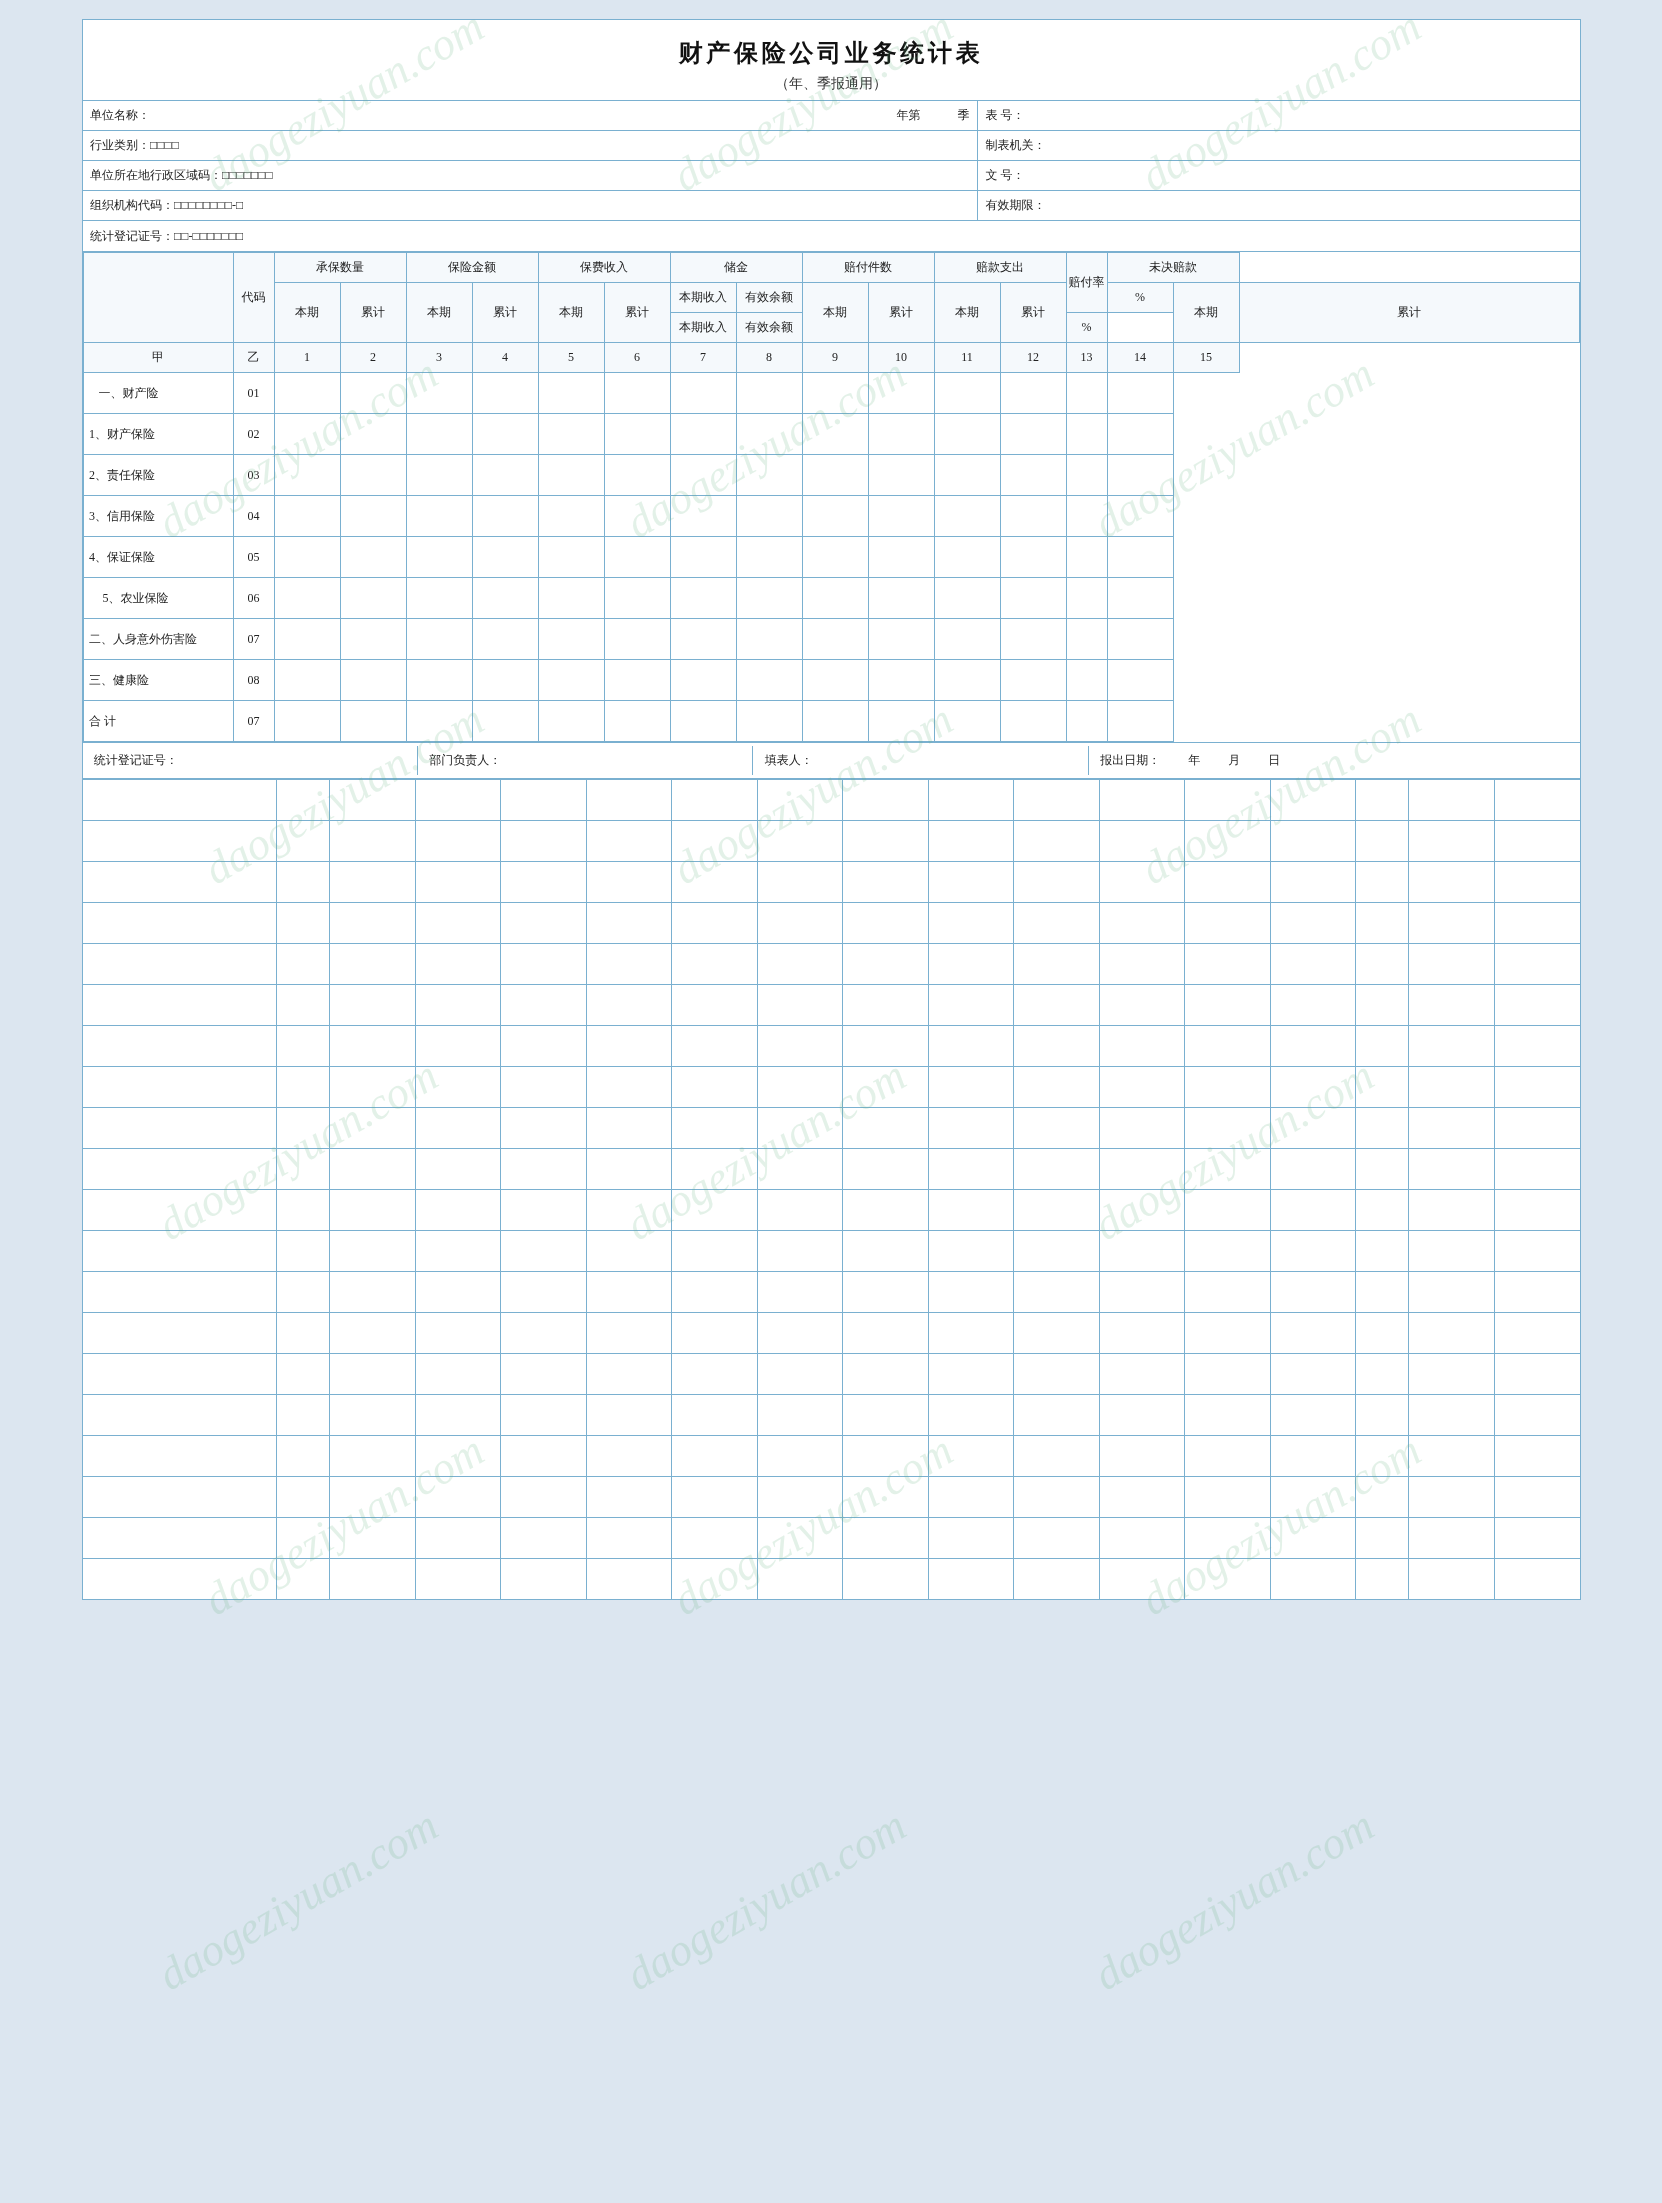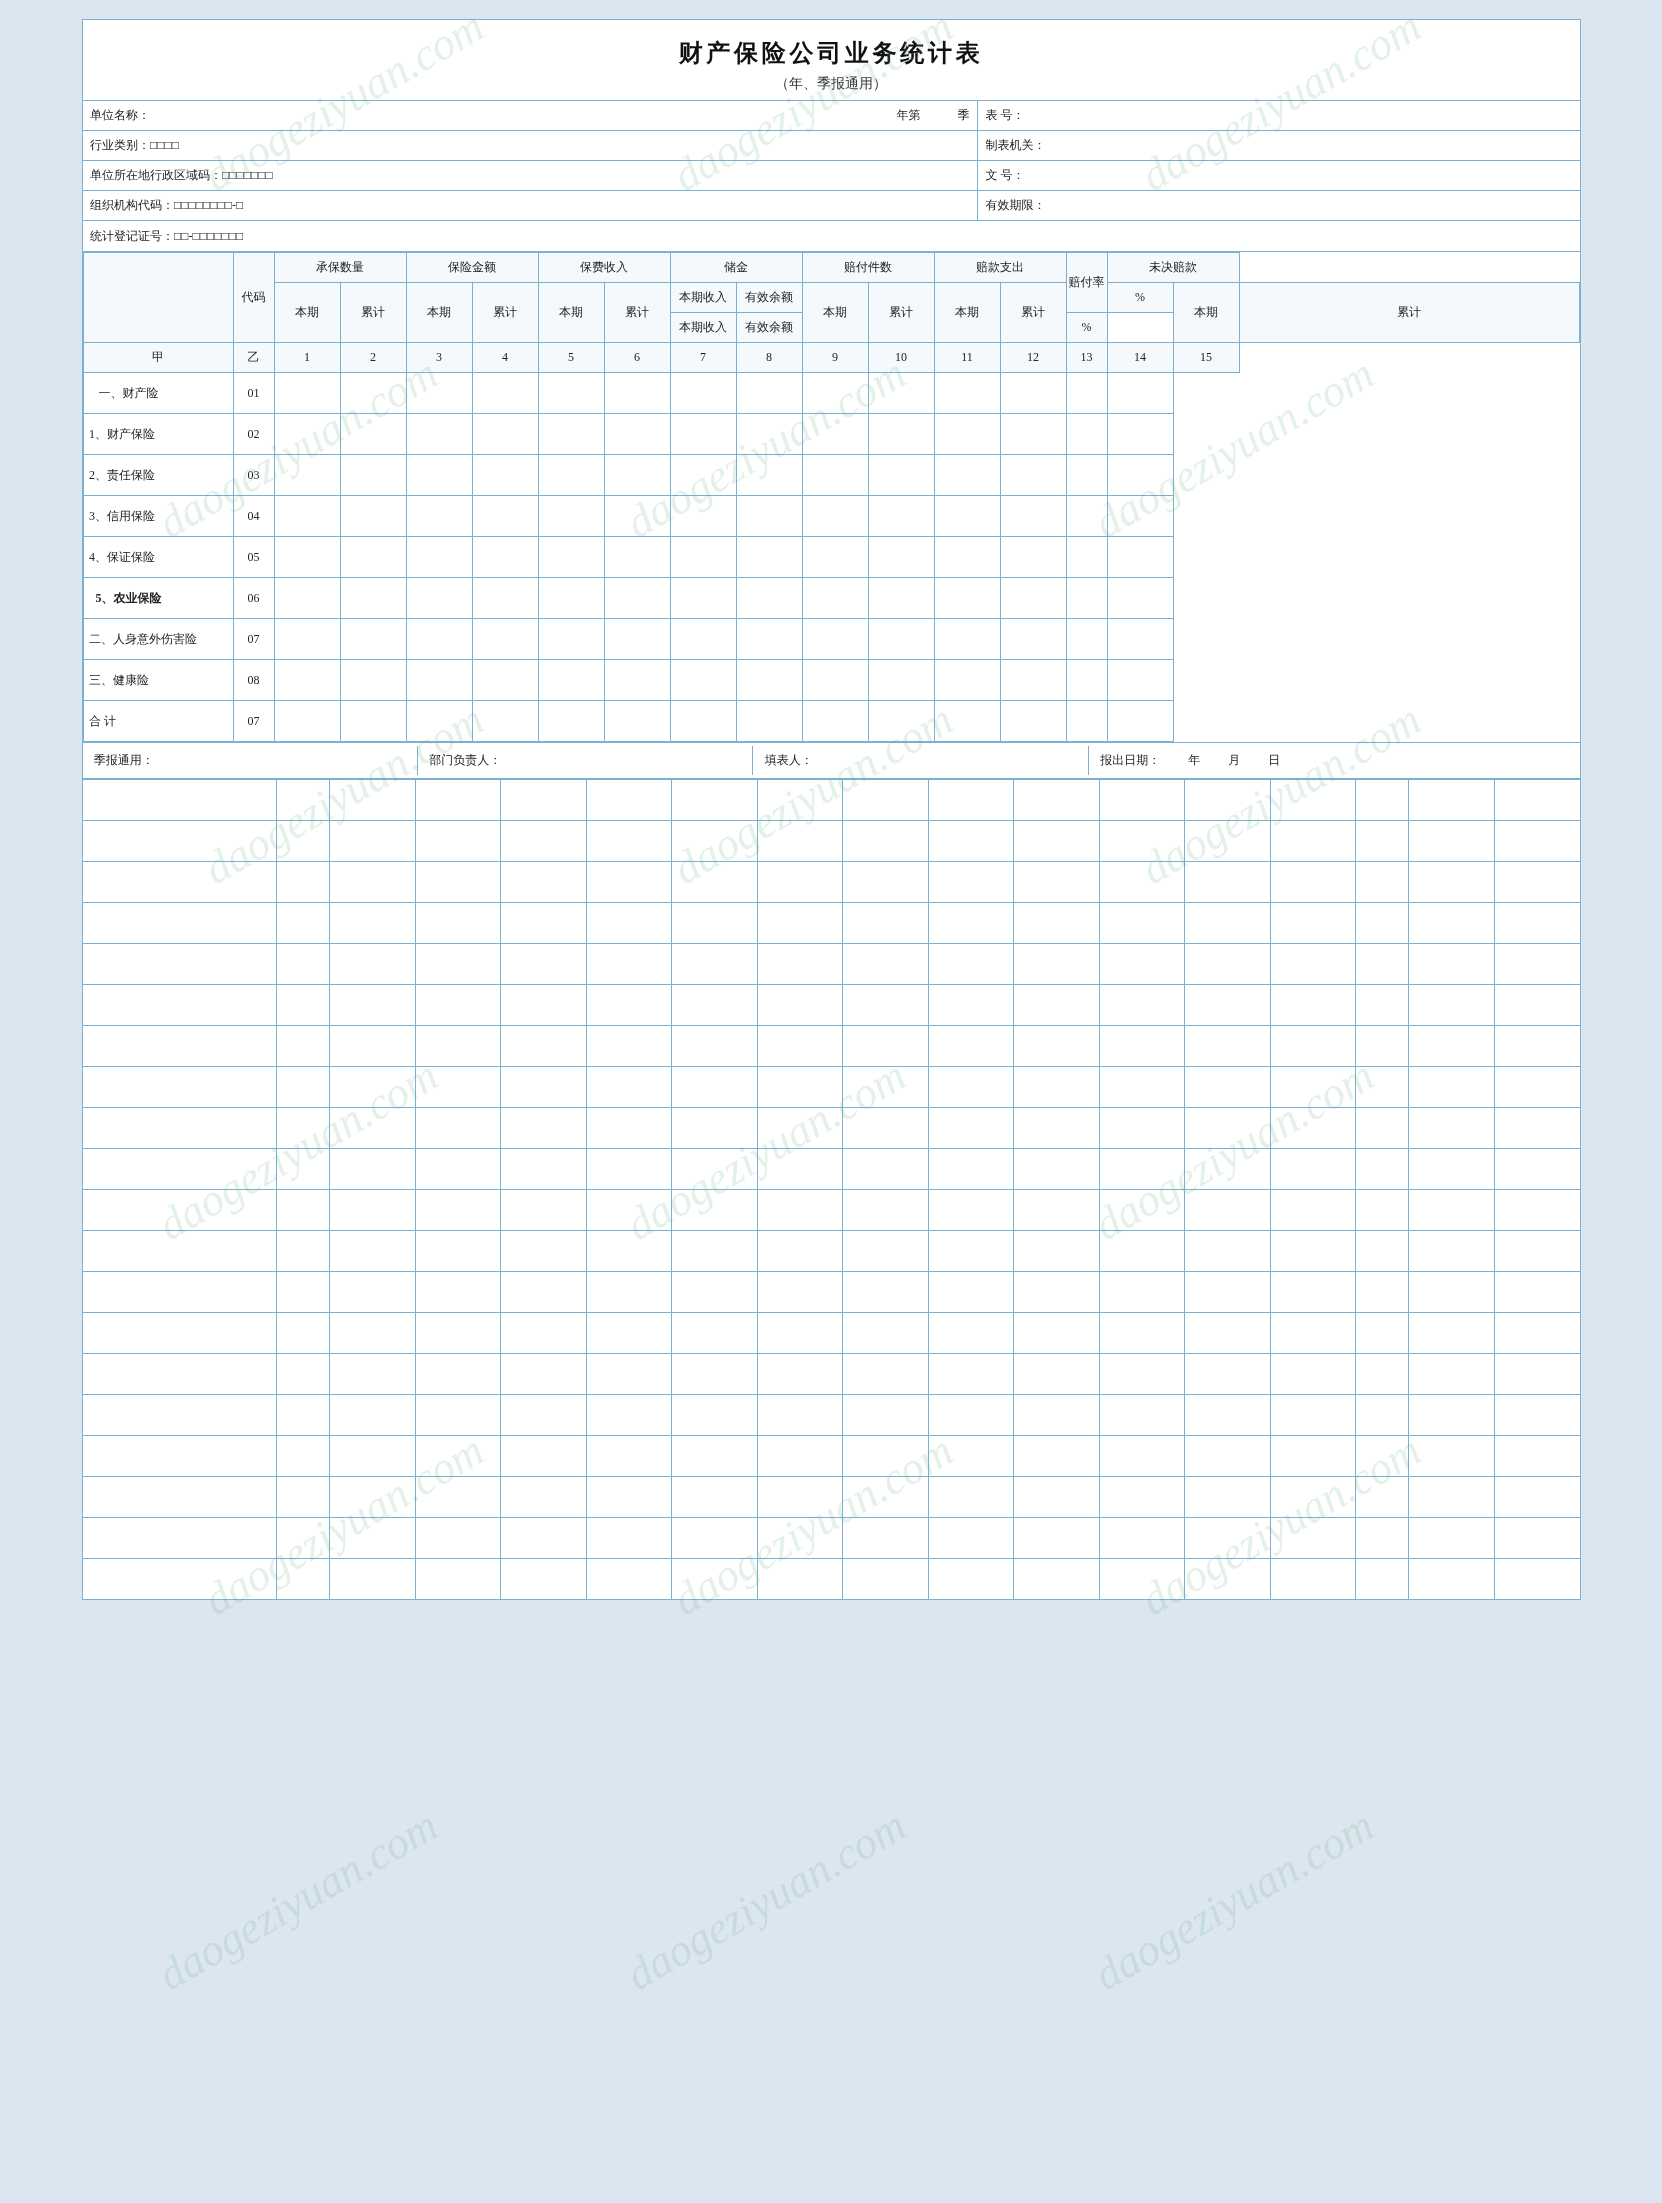--- a/index.html
+++ b/index.html
@@ -382,21 +382,21 @@
             <td></td>
             <td></td>
             <td></td>
             <td></td>
             <td></td>
             <td></td>
             <td></td>
             <td></td>
           </tr>
           <tr style="height: 41px;">
-            <td style="text-align: left; padding-left: 12px; font-weight: bold;">5、农业保险</td>
+            <td style="text-align: left; padding-left: 19px;">5、农业保险</td>
             <td>06</td>
             <td></td>
             <td></td>
             <td></td>
             <td></td>
             <td></td>
             <td></td>
             <td></td>
             <td></td>
             <td></td>
@@ -458,21 +458,21 @@
             <td></td>
             <td></td>
             <td></td>
             <td></td>
           </tr>
         </tbody>
     </table>
 
     <div class="footer-row">
       <div class="footer-cell" style="flex:2;">
-        <span>季报通用：</span>
+        <span>统计登记证号：</span>
       </div>
       <div class="footer-cell" style="flex:2;">
         <span>部门负责人：</span>
       </div>
       <div class="footer-cell" style="flex:2;">
         <span>填表人：</span>
       </div>
       <div class="footer-cell" style="flex:3;">
         <span>报出日期：</span>
         <span style="margin-left:28px;">年</span>

